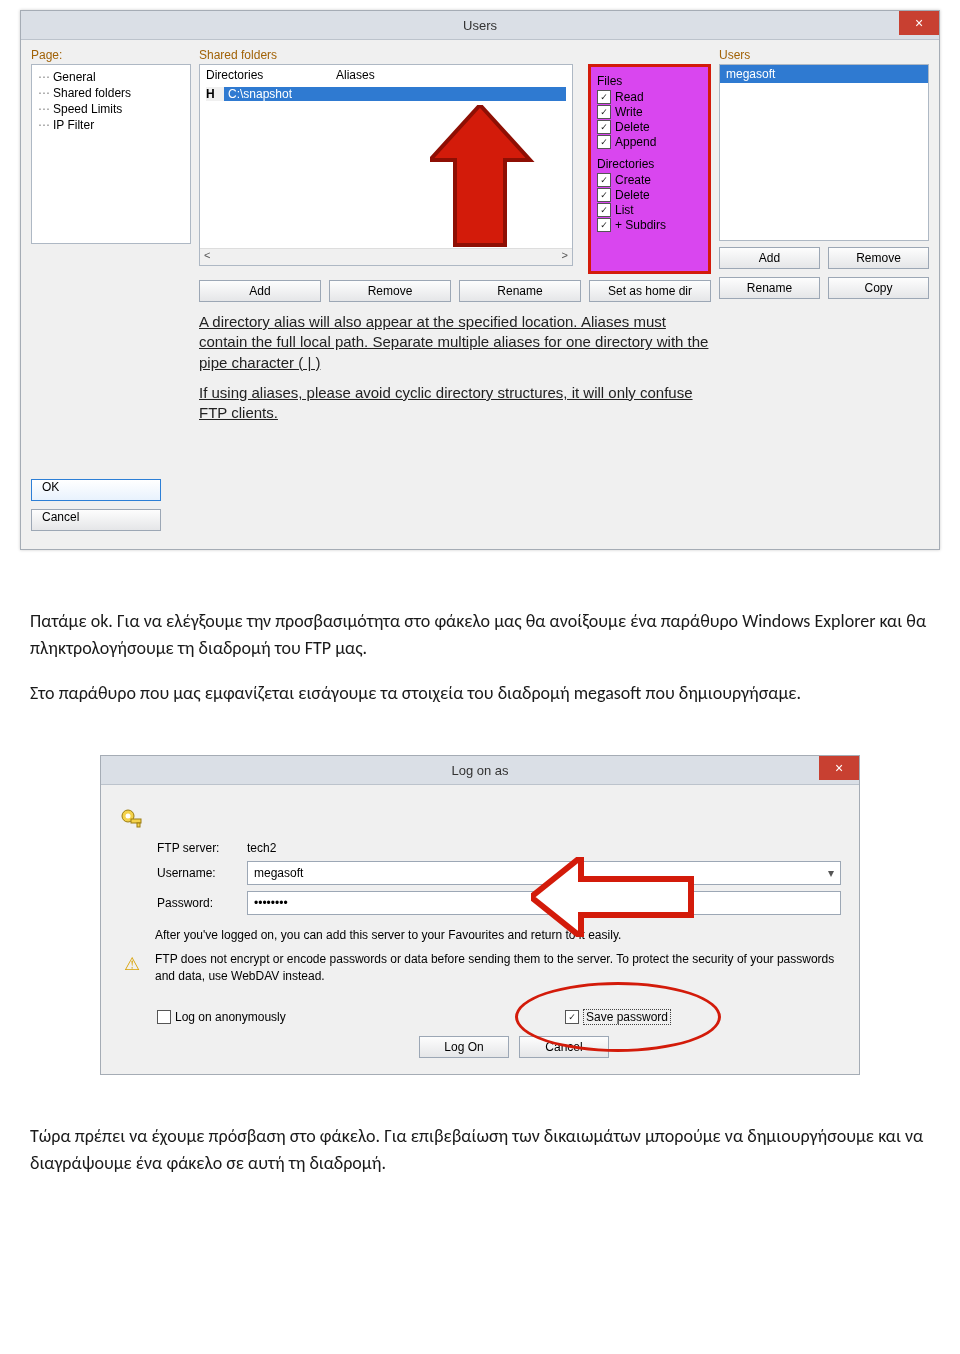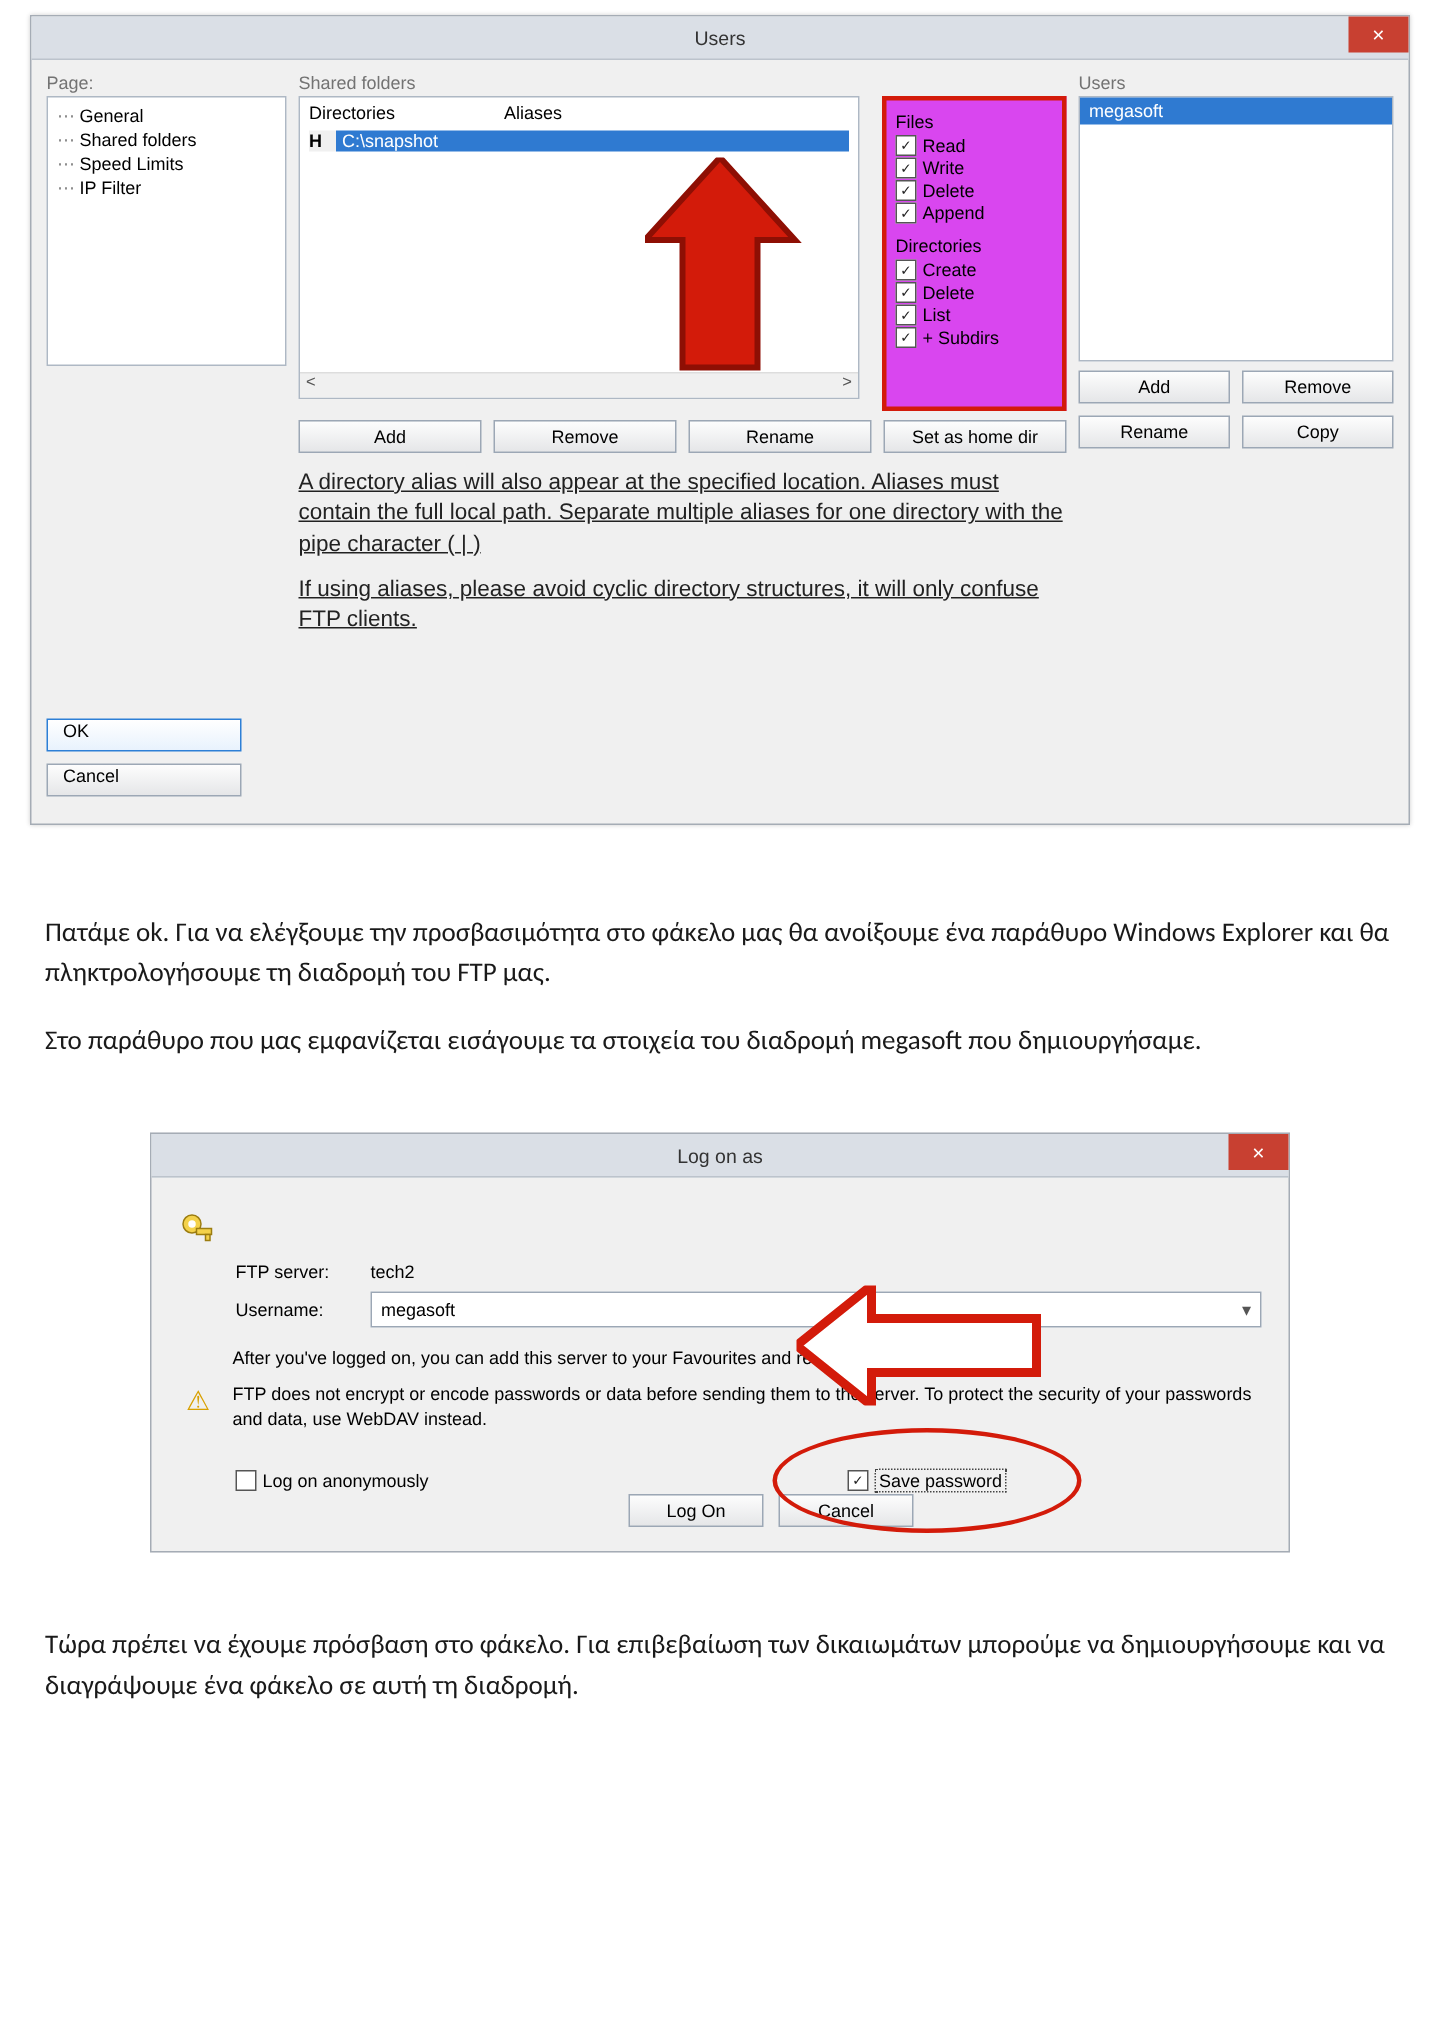--- a/index.html
+++ b/index.html
@@ -45,21 +45,21 @@
   .body1 {
     display: flex;
     padding: 8px 10px 12px 10px;
     gap: 8px;
   }
   .col-page {
     width: 160px;
   }
   .label {
     font-size: 12px;
-    color: #737373;
+    color: #a16207;
     margin-bottom: 2px;
   }
   .tree {
     background: #fff;
     border: 1px solid #aeb8c4;
     height: 170px;
     padding: 4px;
     font-size: 12px;
   }
   .tree div {
@@ -235,21 +235,21 @@
   }
   .save-block { position:relative; display:inline-block;}
   .ellipse {
     position:absolute;
     left:-50px; top:-26px;
     width:200px; height:64px;
     border:3px solid #d31b0a;
     border-radius:50%;
     pointer-events:none;
   }
-  .btns2 { display:flex; gap:10px; margin-left:300px;}
+  .btns2 { display:flex; gap:10px; margin-top:10px; margin-left:300px;}
   .btns2 .btn { width:90px;}
   .red-arrow2 {
     position:absolute;
     left:430px;
     top:72px;
     pointer-events:none;
   }
 </style>
 </head>
 <body>
@@ -402,20 +402,26 @@
       <span class="lbl">FTP server:</span>
       <span>tech2</span>
     </div>
     <div class="form-row">
       <span class="lbl">Username:</span>
       <div class="input">
         <span>megasoft</span>
         <span style="color:#555;">▾</span>
       </div>
     </div>
+    <div class="form-row">
+      <span class="lbl">Password:</span>
+      <div class="input">
+        <span>••••••••</span>
+      </div>
+    </div>
 
     <div class="red-arrow2">
       <svg width="170" height="80" viewBox="0 0 170 80">
         <path d="M0 40 L50 0 L50 22 L160 22 L160 58 L50 58 L50 80 Z" fill="#fff" stroke="#d31b0a" stroke-width="6"></path>
       </svg>
     </div>
     <div class="row2" style="margin-top:12px;">
       <div style="width:26px;"></div>
       <div class="text2">After you've logged on, you can add this server to your Favourites and return to it easily.</div>
     </div>

